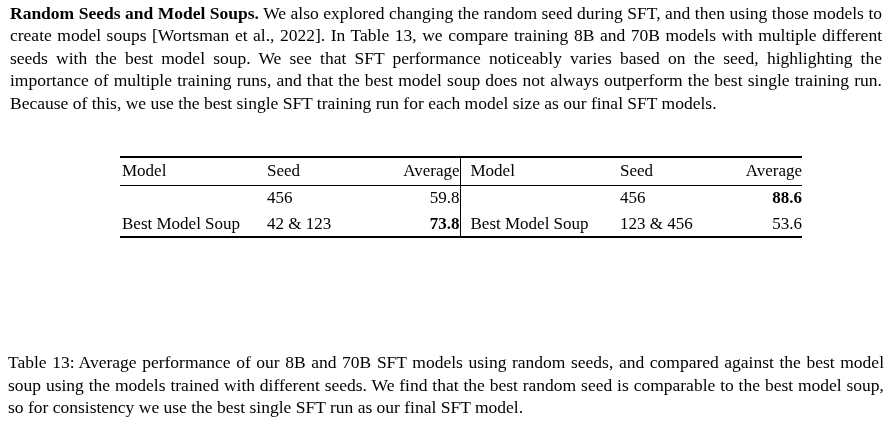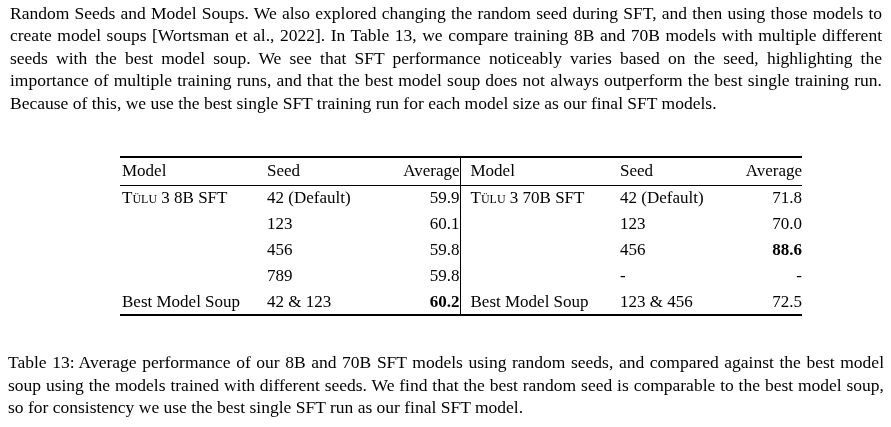--- a/index.html
+++ b/index.html
@@ -9,21 +9,21 @@
     background: #ffffff; color: #000000;
     font-family: "Liberation Serif", serif;
     position: relative; overflow: hidden;
   }
   
   .para {
     position: absolute; left: 10px; top: 2px; width: 872px;
     font-size: 17.5px; line-height: 22.4px;
     text-align: justify;
   }
-  .para .lead { font-weight: normal; }
+  .para .lead { font-weight: bold; }
   
   table.results {
     position: absolute; left: 120px; top: 156px; width: 682px;
     border-collapse: collapse; table-layout: fixed;
     font-size: 17px;
     border-top: 2px solid #000;
     border-bottom: 2px solid #000;
   }
   table.results col.c0 { width: 147px; }
   table.results col.c1 { width: 122px; }
@@ -72,57 +72,33 @@
       <th class="first">Model</th>
       <th>Seed</th>
       <th class="avg">Average</th>
       <th class="div">Model</th>
       <th>Seed</th>
       <th class="avg">Average</th>
     </tr>
   </thead>
   <tbody>
     <tr>
-      <td class="first sc">Tülu 3 8B SFT</td>
-      <td>42 (Default)</td>
-      <td class="avg">59.9</td>
-      <td class="div sc">Tülu 3 70B SFT</td>
-      <td>42 (Default)</td>
-      <td class="avg">71.8</td>
-    </tr>
-    <tr>
-      <td class="first"></td>
-      <td>123</td>
-      <td class="avg">60.1</td>
-      <td class="div"></td>
-      <td>123</td>
-      <td class="avg">70.0</td>
-    </tr>
-    <tr>
       <td class="first"></td>
       <td>456</td>
       <td class="avg">59.8</td>
       <td class="div"></td>
       <td>456</td>
       <td class="avg bold">88.6</td>
     </tr>
     <tr>
-      <td class="first"></td>
-      <td>789</td>
-      <td class="avg">59.8</td>
-      <td class="div"></td>
-      <td>-</td>
-      <td class="avg">-</td>
-    </tr>
-    <tr>
       <td class="first">Best Model Soup</td>
       <td>42 &amp; 123</td>
-      <td class="avg bold">60.2</td>
+      <td class="avg bold">73.8</td>
       <td class="div">Best Model Soup</td>
       <td>123 &amp; 456</td>
-      <td class="avg">72.5</td>
+      <td class="avg">53.6</td>
     </tr>
   </tbody>
 </table>
 
 <div class="caption">
   <span class="cap-label">Table 13:</span><span>Average performance of our 8B and 70B SFT models using random seeds, and compared against the best model soup using the models trained with different seeds. We find that the best random seed is comparable to the best model soup, so for consistency we use the best single SFT run as our final SFT model.</span>
 </div>
 
 </body></html>

